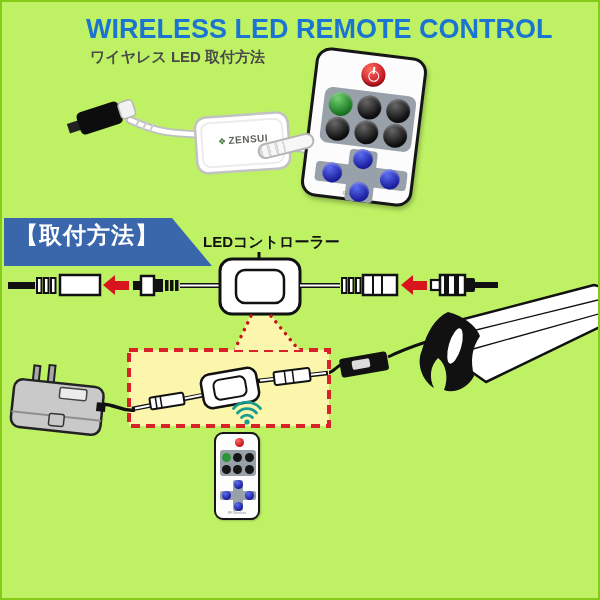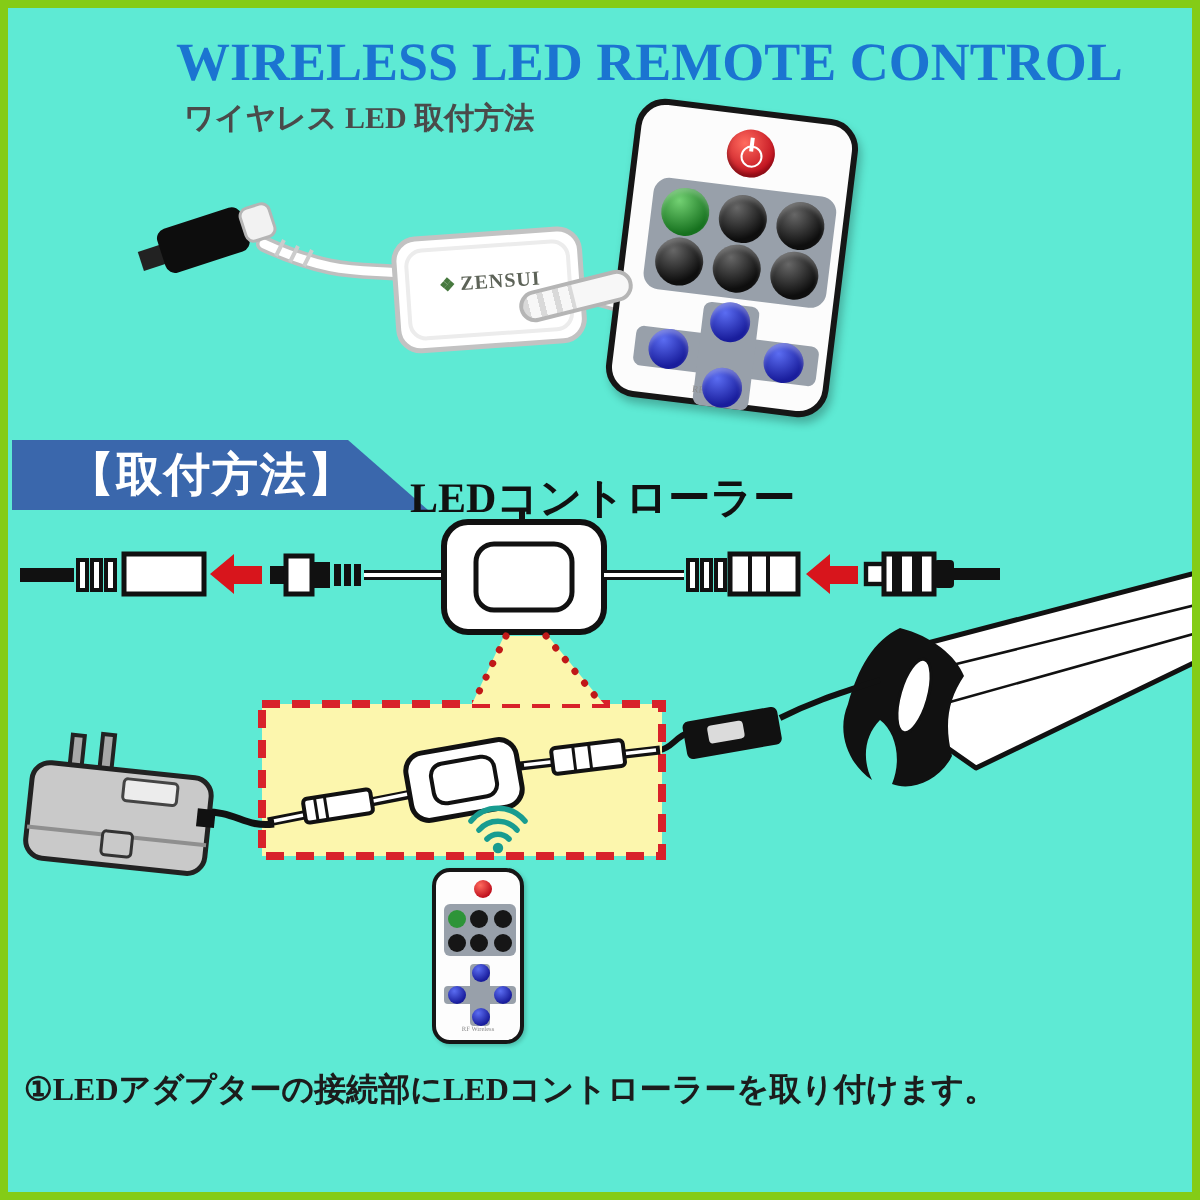--- a/index.html
+++ b/index.html
@@ -1,20 +1,20 @@
 <!DOCTYPE html>
 <html><head>
 <meta charset="utf-8">
 <style>
   * { margin:0; padding:0; box-sizing:border-box; }
   html,body { background:#fff; }
   body { font-family:"Liberation Sans","DejaVu Sans",sans-serif; }
   .frame {
-    position:relative; width:600px; height:600px; background:#5eead4;
-    border:4px solid #84cc16; overflow:hidden;font-family:Liberation Serif, serif;
+    position:relative; width:600px; height:600px; background:#bef264;
+    border:2px solid #84cc16; overflow:hidden;
   }
   
   .title {
     position:absolute; left:84px; top:12px;
     font-size:27px; font-weight:bold; color:#1b74d1; letter-spacing:0px; white-space:nowrap;
   }
   .subtitle {
     position:absolute; left:88px; top:46px;
     font-size:15px; font-weight:bold; color:#4a4a4a; white-space:nowrap;
   }
@@ -72,29 +72,29 @@
   
   .white-plug {
     position:absolute; left:255px; top:136px; width:58px; height:16px; z-index:4;
     background:#f7f7f7; border:2px solid #b5b5b5; border-radius:8px;
     transform:rotate(-14deg);
     background-image:repeating-linear-gradient(90deg, #d9d9d9 0 3px, #f7f7f7 3px 8px);
     background-size:26px 100%; background-repeat:no-repeat;
   }
   
   .section-bar {
-    position:absolute; left:2px; top:216px; width:208px; height:35px; z-index:2;
+    position:absolute; left:2px; top:216px; width:208px; height:48px; z-index:2;
     background:#3a67ac;
     clip-path:polygon(0 0, 168px 0, 208px 100%, 0 100%);
-    color:#fff; font-size:23px; font-weight:bold; line-height:35px; padding-left:28px;
+    color:#fff; font-size:23px; font-weight:bold; line-height:35px; padding-left:11px;
     letter-spacing:1px; white-space:nowrap;
   }
   .controller-label {
     position:absolute; left:201px; top:231px; z-index:2;
-    font-size:21px; font-weight:bold; color:#111; white-space:nowrap;
+    font-size:15px; font-weight:bold; color:#111; white-space:nowrap;
   }
   
   .diagram-svg { position:absolute; left:0; top:250px; z-index:1; }
   
   .remote-mini {
     position:absolute; left:212px; top:430px; width:46px; height:88px; z-index:3;
     background:#fdfdfd; border:2px solid #161616; border-radius:9px;
     box-shadow:1px 1px 2px rgba(0,0,0,.2);
   }
   .rm-power { position:absolute; left:19px; top:4px; width:9px; height:9px; border-radius:50%;
@@ -307,16 +307,15 @@
     <div class="rm-dpad">
       <div class="rm-blue up"></div>
       <div class="rm-blue down"></div>
       <div class="rm-blue left"></div>
       <div class="rm-blue right"></div>
     </div>
     <div class="rm-label">RF Wireless</div>
   </div>
 
   <div class="steps">
-    <div class="step-line">①LEDアダプターの接続部にLEDコントローラーを取り付けます。</div>
   </div>
 
 </div>
 
 </body></html>

